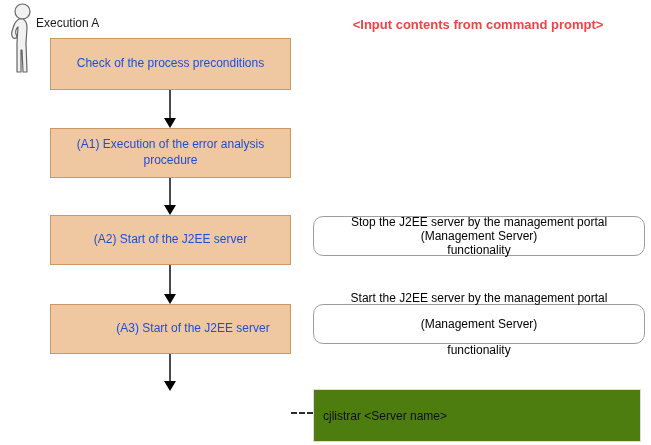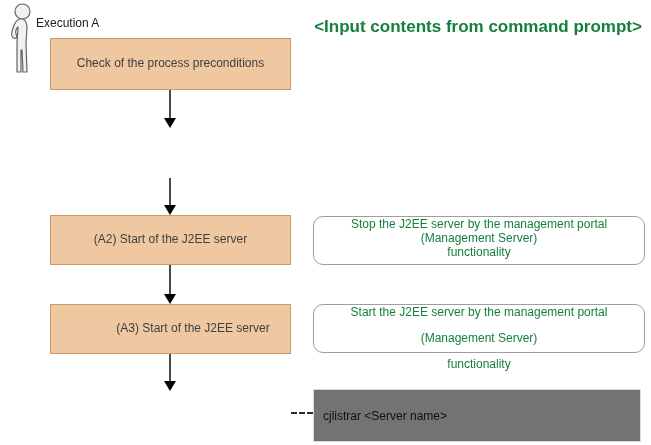--- a/index.html
+++ b/index.html
@@ -2,38 +2,38 @@
 <html><head>
 <meta charset="utf-8">
 <style>
   html,body{margin:0;padding:0;background:#fff;}
   #stage{
     position:relative;width:651px;height:445px;background:#ffffff;
     font-family:"Liberation Sans", sans-serif;color:#111;overflow:hidden;
   }
   .op-label{position:absolute;left:36px;top:16px;font-size:12px;color:#1a1a1a;white-space:nowrap;}
   .hdr-title{position:absolute;left:305px;top:17px;width:346px;text-align:center;
-    font-size:17px;font-weight:bold;color:#15803d;white-space:nowrap;}
+    font-size:13px;font-weight:bold;color:#ef4444;white-space:nowrap;}
   .person{position:absolute;left:7px;top:3px;width:27px;height:73px;}
   .pbox{
     position:absolute;left:50px;width:241px;background:#EFC8A2;border:1px solid #CD9861;
     box-sizing:border-box;display:flex;flex-direction:column;align-items:center;justify-content:center;
-    font-size:12px;line-height:1.3;text-align:center;color:#404040;
+    font-size:12px;line-height:1.3;text-align:center;color:#1d4ed8;
   }
   .arrow{position:absolute;left:164px;width:12px;display:flex;flex-direction:column;align-items:center;}
   .arrow .shaft{width:2px;background:#4a4a4a;flex:1;}
   .arrow .head{width:0;height:0;border-left:6px solid transparent;border-right:6px solid transparent;border-top:10px solid #000;}
   .ann{
-    position:absolute;left:313px;width:332px;height:49px;background:#ffffff;
+    position:absolute;left:313px;width:332px;height:40px;background:#ffffff;
     border:1px solid #9e9e9e;border-radius:10px;box-sizing:border-box;
-    display:flex;flex-direction:column;align-items:center;
-    font-size:12px;line-height:1.18;text-align:center;color:#15803d;
+    display:flex;flex-direction:column;align-items:center;justify-content:center;
+    font-size:12px;line-height:1.18;text-align:center;color:#000000;
   }
   .cmdbox{
-    position:absolute;left:313px;width:328px;height:53px;background:#737373;border:1px solid #DBDBDB;
+    position:absolute;left:313px;width:328px;height:53px;background:#4d7c0f;border:1px solid #DBDBDB;
     box-sizing:border-box;display:flex;align-items:center;padding-left:9px;
     font-size:12px;color:#111;
   }
   .dash{position:absolute;left:291px;top:412px;width:22px;height:0;border-top:2px dashed #2b2b2b;}
 </style>
 </head>
 <body>
 
 <div id="stage">
 
@@ -47,20 +47,24 @@
 
   <div class="pbox" style="top:38px;height:52px;">
     <div>Check of the process preconditions</div>
   </div>
 
   <div class="arrow" style="top:90px;height:38px;">
     <div class="shaft"></div>
     <div class="head"></div>
   </div>
 
+  <div class="pbox" style="top:128px;height:50px;">
+    <div>(A1) Execution of the error analysis</div>
+    <div>procedure</div>
+  </div>
 
   <div class="arrow" style="top:178px;height:37px;">
     <div class="shaft"></div>
     <div class="head"></div>
   </div>
 
   <div class="pbox" style="top:215px;height:50px;">
     <div>(A2) Start of the J2EE server</div>
   </div>
 

